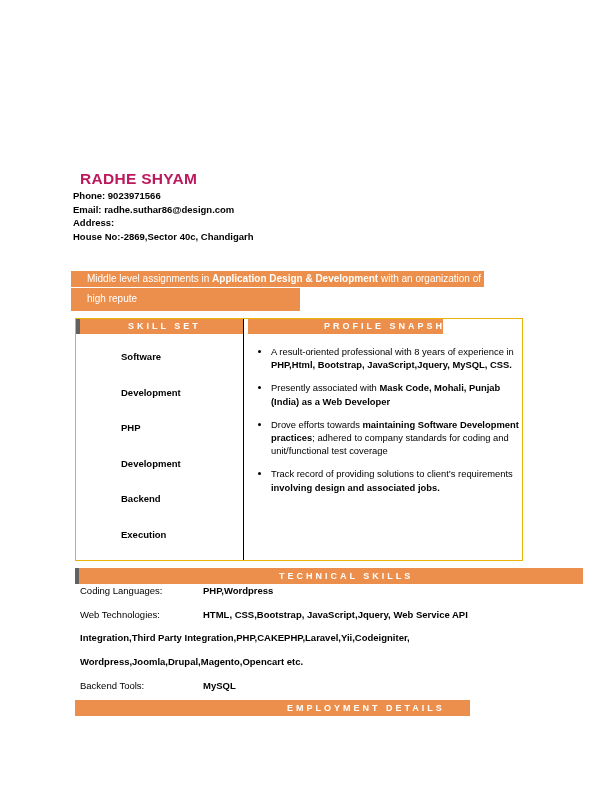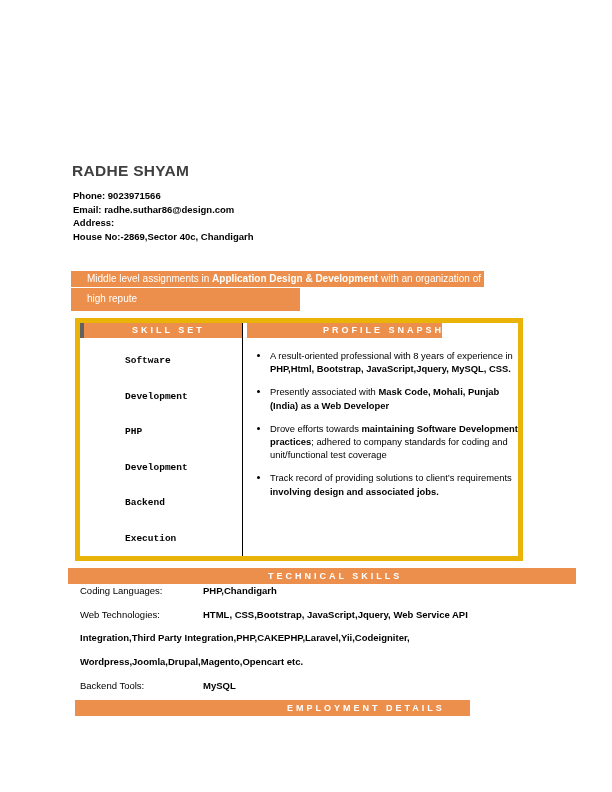--- a/index.html
+++ b/index.html
@@ -7,22 +7,22 @@
     position:relative;
     width:612px;height:792px;
     background:#ffffff;
     font-family:"Liberation Sans","DejaVu Sans",sans-serif;
     color:#111;
     overflow:hidden;
   }
   
   .name{
     position:absolute;left:72px;top:162px;
-    font-size:15.5px;font-weight:bold;letter-spacing:.3px;color:#404040;
-    margin:0;
+    font-size:15.5px;font-weight:bold;letter-spacing:.3px;color:#be185d;
+    margin:8px;
   }
   .contact{
     position:absolute;left:73px;top:189px;
     font-size:9.5px;font-weight:bold;line-height:13.6px;color:#000;
   }
   
   .banner{
     position:absolute;left:71px;top:270px;
     font-size:10px;line-height:18px;color:#fff;
   }
@@ -40,43 +40,43 @@
   .bar{
     background:var(--accent-orange,#ED8F4C);
     color:#fff;font-size:9px;font-weight:bold;letter-spacing:3px;
     white-space:nowrap;overflow:hidden;
   }
   .bar-text{display:inline-block;}
   
   .skills-table{
     position:absolute;left:75px;top:318px;
     width:448px;height:243px;box-sizing:border-box;
-    border:5px solid #eab308;
+    border:1px solid #eab308;
     display:flex;
   }
   .col-left{width:168px;box-sizing:border-box;border-right:1px solid #000;}
   .col-right{flex:1;}
   .skill-bar{flex:1;height:15px;line-height:15px;}
   .skill-bar .bar-text{padding-left:48px;}
   .profile-bar{margin-left:4px;width:195px;height:15px;line-height:15px;box-sizing:border-box;padding-left:18px;}
   .profile-bar .bar-text{padding-left:58px;}
   .skill-items{
     list-style:none;margin:17px 0 0 0;padding:0 0 0 45px;
-    font-size:9.5px;font-weight:bold;color:#000;font-family:Liberation Mono, monospace;
+    font-size:9.5px;font-weight:bold;color:#000;
   }
   .skill-items li{line-height:12px;margin-bottom:23.5px;}
   .bullets{
     margin:11px 0 0 0;padding:0 0 0 27px;
     width:248px;
     font-size:9.4px;line-height:13.2px;color:#000;
   }
   .bullets li{margin-bottom:10px;}
   .bullets b{color:#000;}
   
-  .tech-bar-row{position:absolute;left:68px;top:568px;width:508px;height:16px;flex-direction:column;}
+  .tech-bar-row{position:absolute;left:75px;top:568px;width:508px;height:16px;}
   .tech-bar{flex:1;height:16px;line-height:16px;}
   .tech-bar .bar-text{padding-left:200px;}
   .tech-rows{position:absolute;left:80px;top:585px;width:510px;}
   .trow{height:23.7px;font-size:9.5px;line-height:12px;color:#000;}
   .tlabel{display:inline-block;width:123px;font-weight:normal;}
   .tvalue{font-weight:bold;}
   
   .emp-bar{
     position:absolute;left:75px;top:700px;
     width:395px;height:16px;line-height:16px;box-sizing:border-box;
@@ -127,21 +127,21 @@
       </ul>
     </div>
   </div>
 
   <div class="bar-row tech-bar-row">
     <div class="notch"></div>
     <div class="bar tech-bar"><span class="bar-text">TECHNICAL SKILLS</span></div>
   </div>
 
   <div class="tech-rows">
-    <div class="trow"><span class="tlabel">Coding Languages:</span><span class="tvalue">PHP,Chandigarh</span></div>
+    <div class="trow"><span class="tlabel">Coding Languages:</span><span class="tvalue">PHP,Wordpress</span></div>
     <div class="trow"><span class="tlabel">Web Technologies:</span><span class="tvalue">HTML, CSS,Bootstrap, JavaScript,Jquery, Web Service API</span></div>
     <div class="trow"><span class="tvalue">Integration,Third Party Integration,PHP,CAKEPHP,Laravel,Yii,Codeigniter,</span></div>
     <div class="trow"><span class="tvalue">Wordpress,Joomla,Drupal,Magento,Opencart etc.</span></div>
     <div class="trow"><span class="tlabel">Backend Tools:</span><span class="tvalue">MySQL</span></div>
   </div>
 
   <div class="bar emp-bar"><span class="bar-text">EMPLOYMENT DETAILS</span></div>
 
 </div>
 

